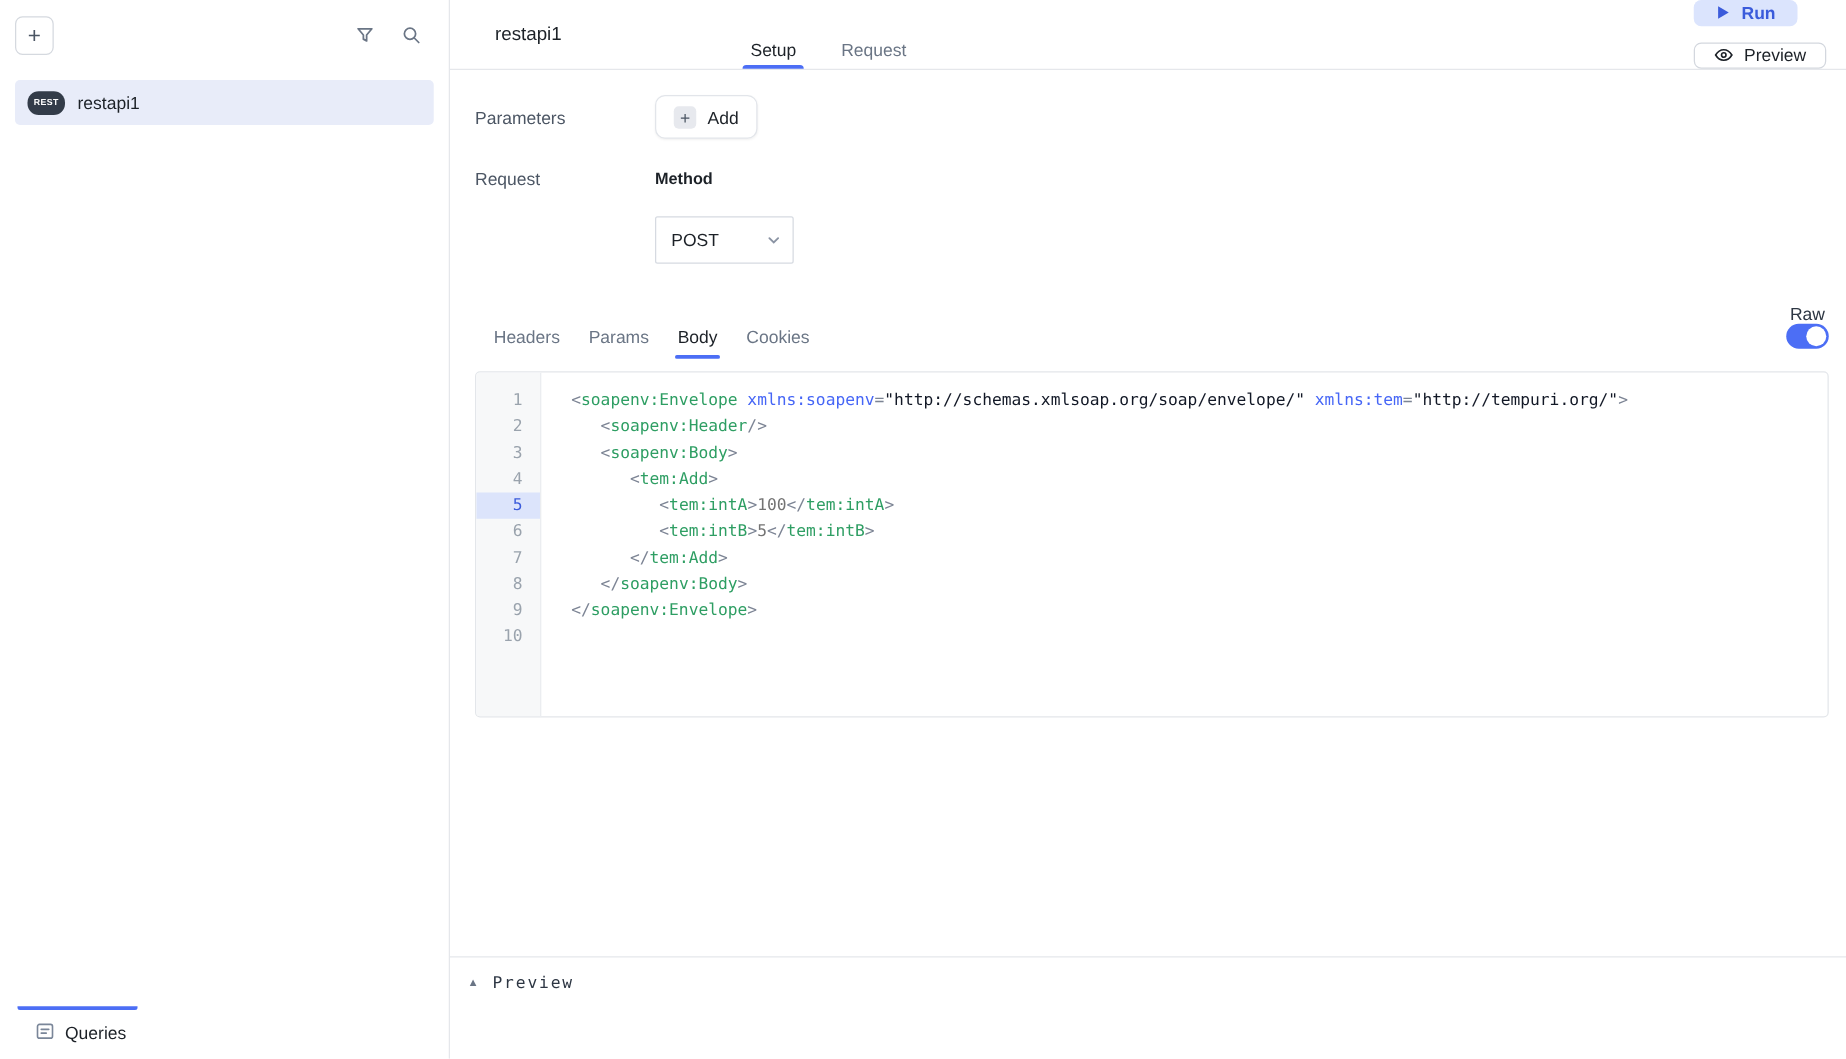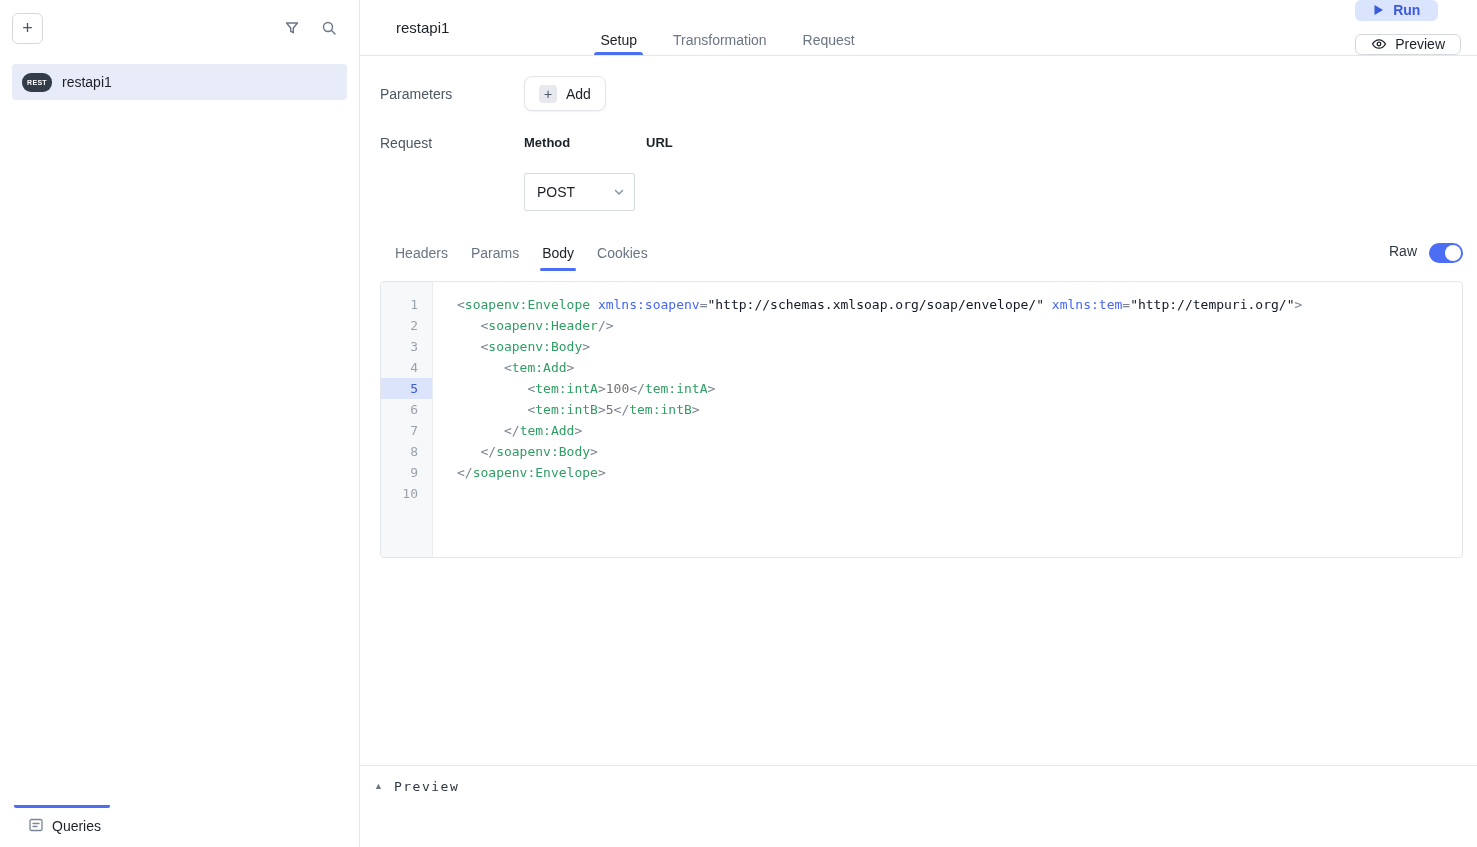--- a/index.html
+++ b/index.html
@@ -120,21 +120,21 @@
   }
 
   .body-tabs-row { display: flex; align-items: flex-end; margin-top: 32px; padding-left: 15px; }
   .body-tabs { display: flex; gap: 23px; }
   .body-tab { font-size: 14px; color: #6a7585; padding-bottom: 10px; position: relative; cursor: pointer; }
   .body-tab.active { color: #1c2127; font-weight: 500; }
   .body-tab.active::after {
     content: ""; position: absolute; left: -2px; right: -2px; bottom: 0; height: 3px;
     background: #4c6ef5; border-radius: 2px;
   }
-  .raw-wrap { margin-left: auto; display: flex; align-items: flex-start; gap: 12px; padding-bottom: 8px; }
+  .raw-wrap { margin-left: auto; display: flex; align-items: center; padding-bottom: 8px; flex-direction: column; }
   .raw-label { font-size: 14px; color: #2d3643; }
   .toggle { width: 34px; height: 20px; border-radius: 10px; background: #4c6ef5; position: relative; cursor: pointer; flex: none; }
   .toggle .knob { position: absolute; top: 2px; right: 2px; width: 16px; height: 16px; border-radius: 50%; background: #fff; }
 
   .editor {
     margin-top: 10px; height: 277px; border: 1px solid #e3e6ea; border-radius: 4px;
     display: flex; overflow: hidden; background: #fff;
     font-family: "DejaVu Sans Mono", monospace; font-size: 13px; line-height: 21px;
   }
   .gutter {
@@ -206,21 +206,20 @@
       </div>
     </div>
   </aside>
 
   <main class="main">
 
     <header class="topbar">
       <div class="page-title">restapi1</div>
       <nav class="tabs">
         <div class="tab active">Setup</div>
-        <div class="tab">Transformation</div>
         <div class="tab">Request</div>
       </nav>
       <div class="actions">
         <button class="btn-run">
           <span style="display:flex;">
             <svg width="11" height="12" viewBox="0 0 11 12">
                 <path fill="#3b5bdb" d="M1.5 1 10 6 1.5 11z"></path>
               </svg>
           </span>
           <span>Run</span>
@@ -254,21 +253,20 @@
           <div class="select">
             <span>POST</span>
             <span style="display:flex;">
               <svg width="14" height="14" viewBox="0 0 14 14" fill="none" stroke="#8a93a3" stroke-width="1.5" stroke-linecap="round">
                   <path d="M3.5 5.5 7 9l3.5-3.5"></path>
                 </svg>
             </span>
           </div>
         </div>
         <div class="url-col">
-          <div class="field-label">URL</div>
         </div>
       </div>
 
       <div class="body-tabs-row">
         <nav class="body-tabs">
           <span class="body-tab">Headers</span>
           <span class="body-tab">Params</span>
           <span class="body-tab active">Body</span>
           <span class="body-tab">Cookies</span>
         </nav>

